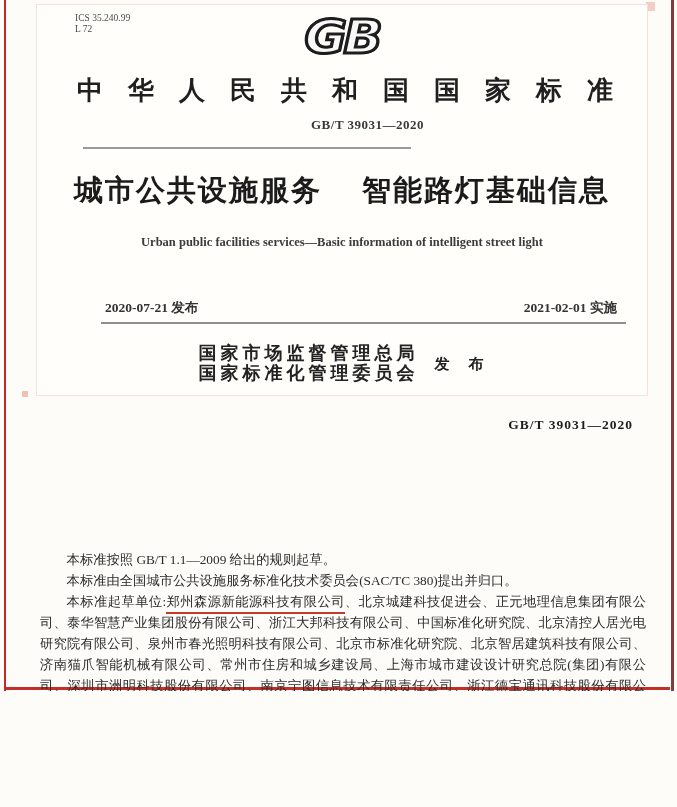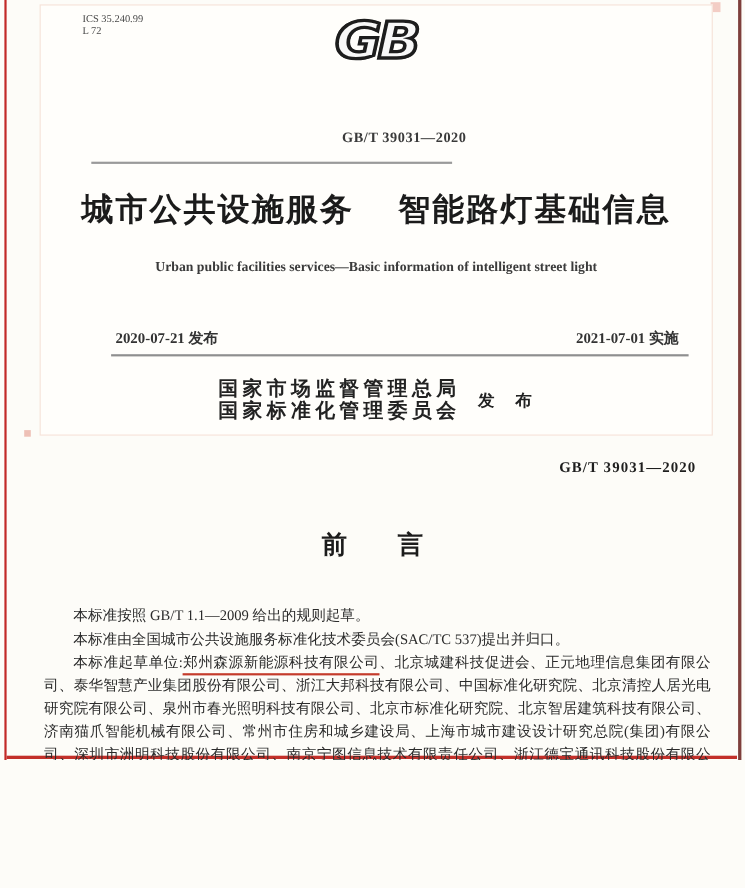--- a/index.html
+++ b/index.html
@@ -45,41 +45,41 @@
   <div class="edge-bottom"></div>
   <div class="artifact1"></div>
   <div class="artifact2"></div>
 
   <section class="cover">
     <div class="ics">
       <div>ICS 35.240.99</div>
       <div>L 72</div>
     </div>
     <div class="gb-logo">GB</div>
+    <div class="nat-title">中华人民共和国国家标准</div>
     <div class="std-num">GB/T 39031—2020</div>
     <div class="rule rule-top"></div>
     <div class="cn-title">
       <span>城市公共设施服务</span>
       <span>智能路灯基础信息</span>
     </div>
     <div class="en-title">Urban public facilities services—Basic information of intelligent street light</div>
     <div class="dates">
       <span>2020-07-21 发布</span>
-      <span>2021-07-01 实施</span>
+      <span>2021-02-01 实施</span>
     </div>
     <div class="rule rule-dates"></div>
     <div class="issuer">
       <div class="issuer-names">
         <div>国家市场监督管理总局</div>
         <div>国家标准化管理委员会</div>
       </div>
       <div class="issue-label">发　布</div>
     </div>
   </section>
 
   <div class="page-header-num">GB/T 39031—2020</div>
-  <h2 class="foreword">前　　言</h2>
   <div class="body-text">
     <p>本标准按照 GB/T 1.1—2009 给出的规则起草。</p>
-    <p>本标准由全国城市公共设施服务标准化技术委员会(SAC/TC 537)提出并归口。</p>
+    <p>本标准由全国城市公共设施服务标准化技术委员会(SAC/TC 380)提出并归口。</p>
     <p><span>本标准起草单位:</span><span class="red-underline">郑州森源新能源科技有限公司</span><span>、北京城建科技促进会、正元地理信息集团有限公司、泰华智慧产业集团股份有限公司、浙江大邦科技有限公司、中国标准化研究院、北京清控人居光电研究院有限公司、泉州市春光照明科技有限公司、北京市标准化研究院、北京智居建筑科技有限公司、济南猫爪智能机械有限公司、常州市住房和城乡建设局、上海市城市建设设计研究总院(集团)有限公司、深圳市洲明科技股份有限公司、南京宁图信息技术有限责任公司、浙江德宝通讯科技股份有限公司、北京建科研软件技术有限公司、郑州西普德科技股份有限公司、北京市政建设集团有限责任公司、成都市标准化研究院、成都市城市管理科学研究院、四川蓝景光电技术有限责任公司、英飞凌科技(中国)有限公司、珠海市世源光电科技有限公司、华为技术有限公司、阿里巴巴(中国)有限公司、数知(北京)物联科技有限公司、中关村乐家智慧居住区产业技术联盟、绿建智慧科技(北京)有限公司。</span></p>
   </div>
 </div>
 
 </body></html>

